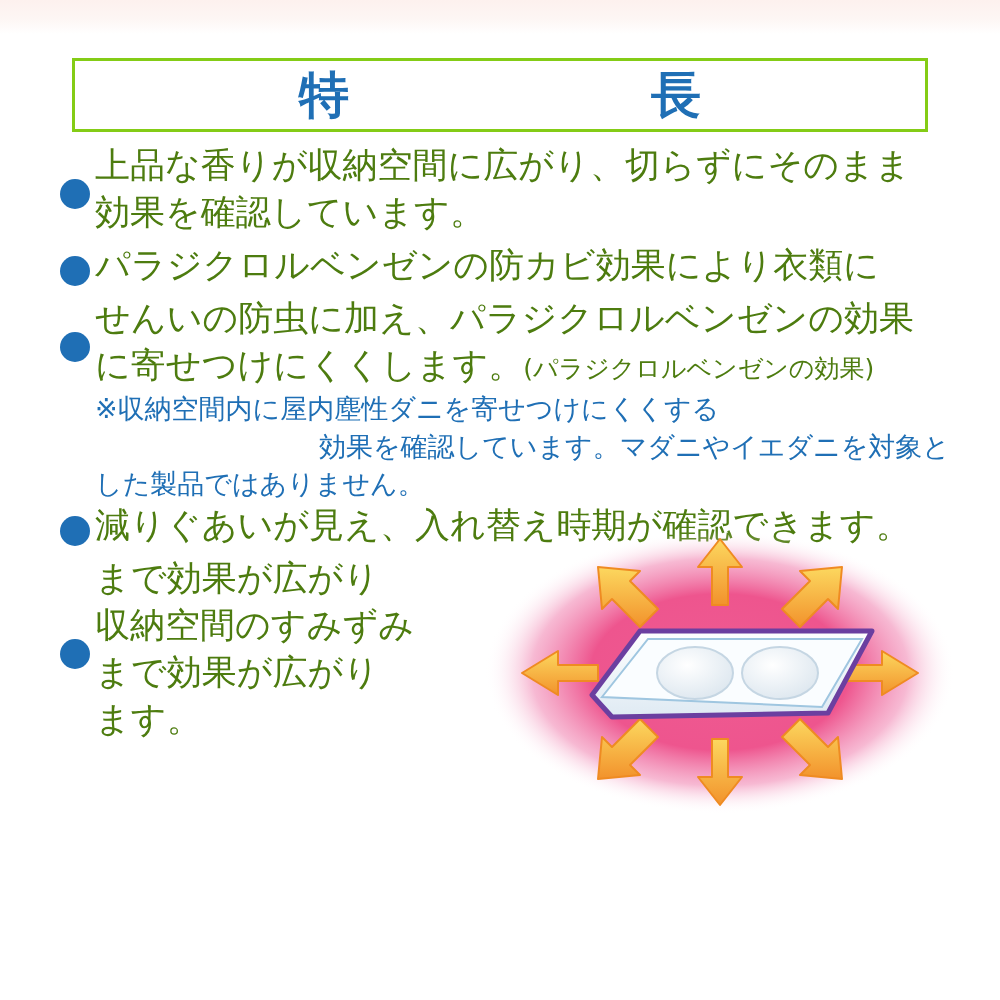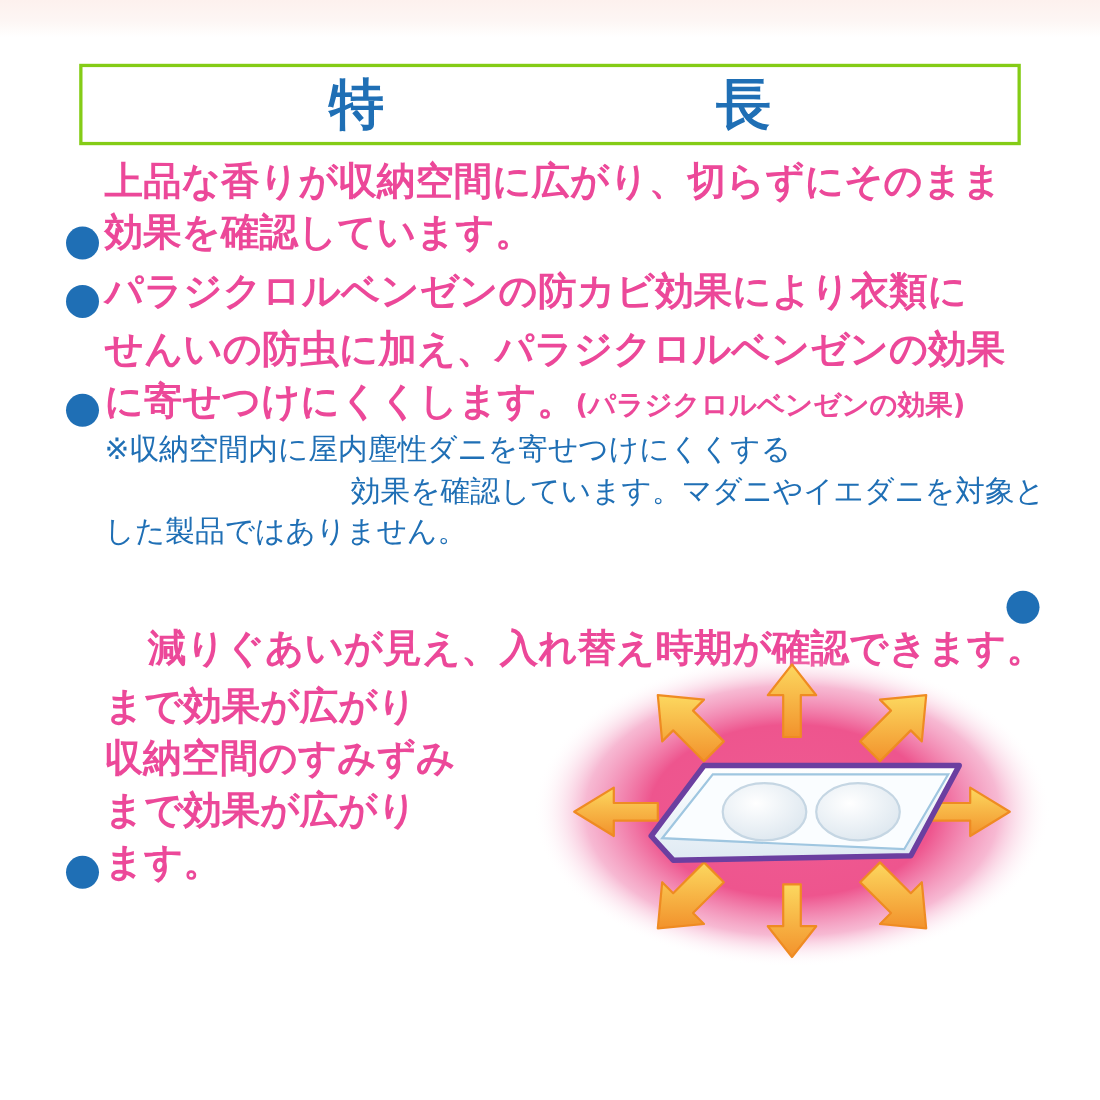--- a/index.html
+++ b/index.html
@@ -55,26 +55,26 @@
     font-family: "DejaVu Sans", "Liberation Sans", sans-serif;
   }
   .content {
     position: absolute;
     left: 60px;
     top: 142px;
     width: 890px;
   }
   .bullet-row {
     display: flex;
-    align-items: flex-end;
-    color: #ec4899;
+    align-items: center;
+    color: #4d7c0f;
     font-size: 35px;
     line-height: 1.34;
     font-family: "DejaVu Sans", "Liberation Sans", sans-serif;
-    font-weight: 700;
+    font-weight: 400;
   }
   .dot {
     flex: 0 0 auto;
     width: 30px;
     height: 30px;
     border-radius: 50%;
     background: #1f6fb5;
     margin-top: 11px;
     margin-right: 5px;
   }
@@ -158,21 +158,21 @@
         <div class="line"><span>に寄せつけにくくします。</span><span class="small">(パラジクロルベンゼンの効果)</span></div>
       </div>
     </div>
 
     <div class="note">
       <div class="line">※収納空間内に屋内塵性ダニを寄せつけにくくする</div>
       <div class="line indent">効果を確認しています。マダニやイエダニを対象と</div>
       <div class="line">した製品ではありません。</div>
     </div>
 
-    <div class="bullet-row b4" style="margin-top:24px;flex-direction:column;">
+    <div class="bullet-row b4" style="margin-top:0;">
       <div class="dot"></div>
       <div class="btext">
         <div class="line">減りぐあいが見え、入れ替え時期が確認できます。</div>
       </div>
     </div>
 
     <div class="last-wrap">
       <div class="bullet-row b5">
         <div class="dot"></div>
         <div class="btext last-text">

